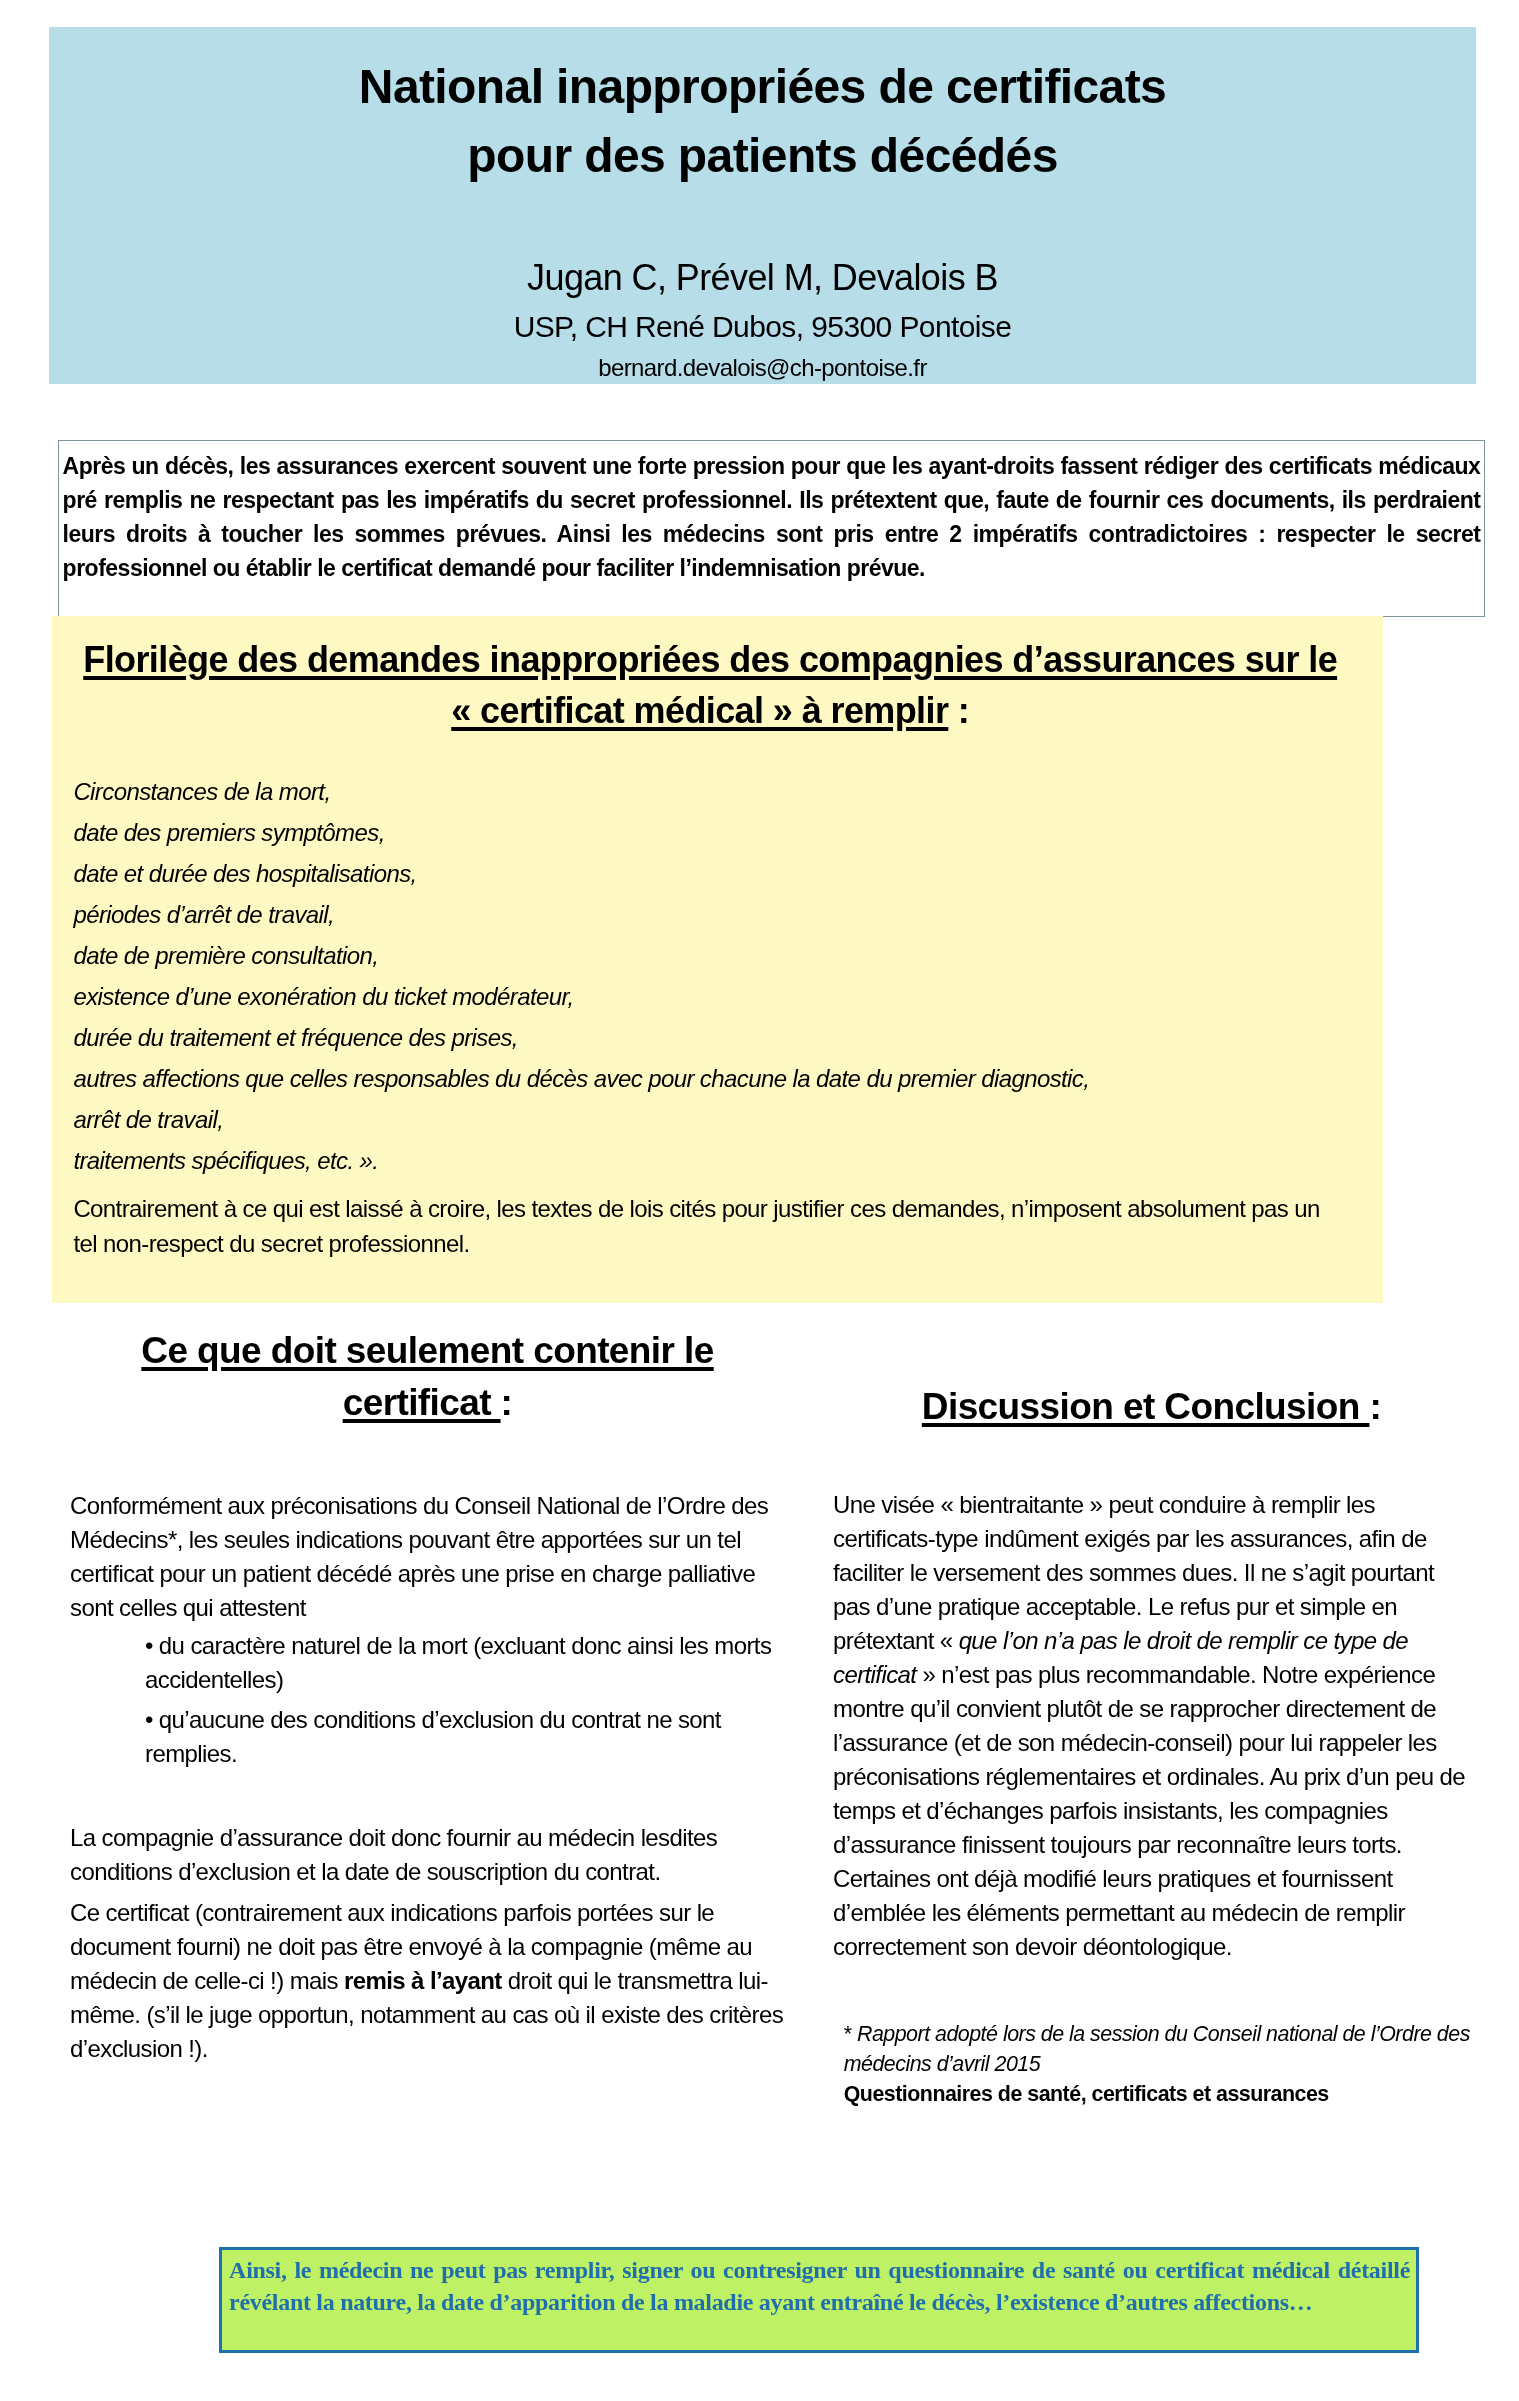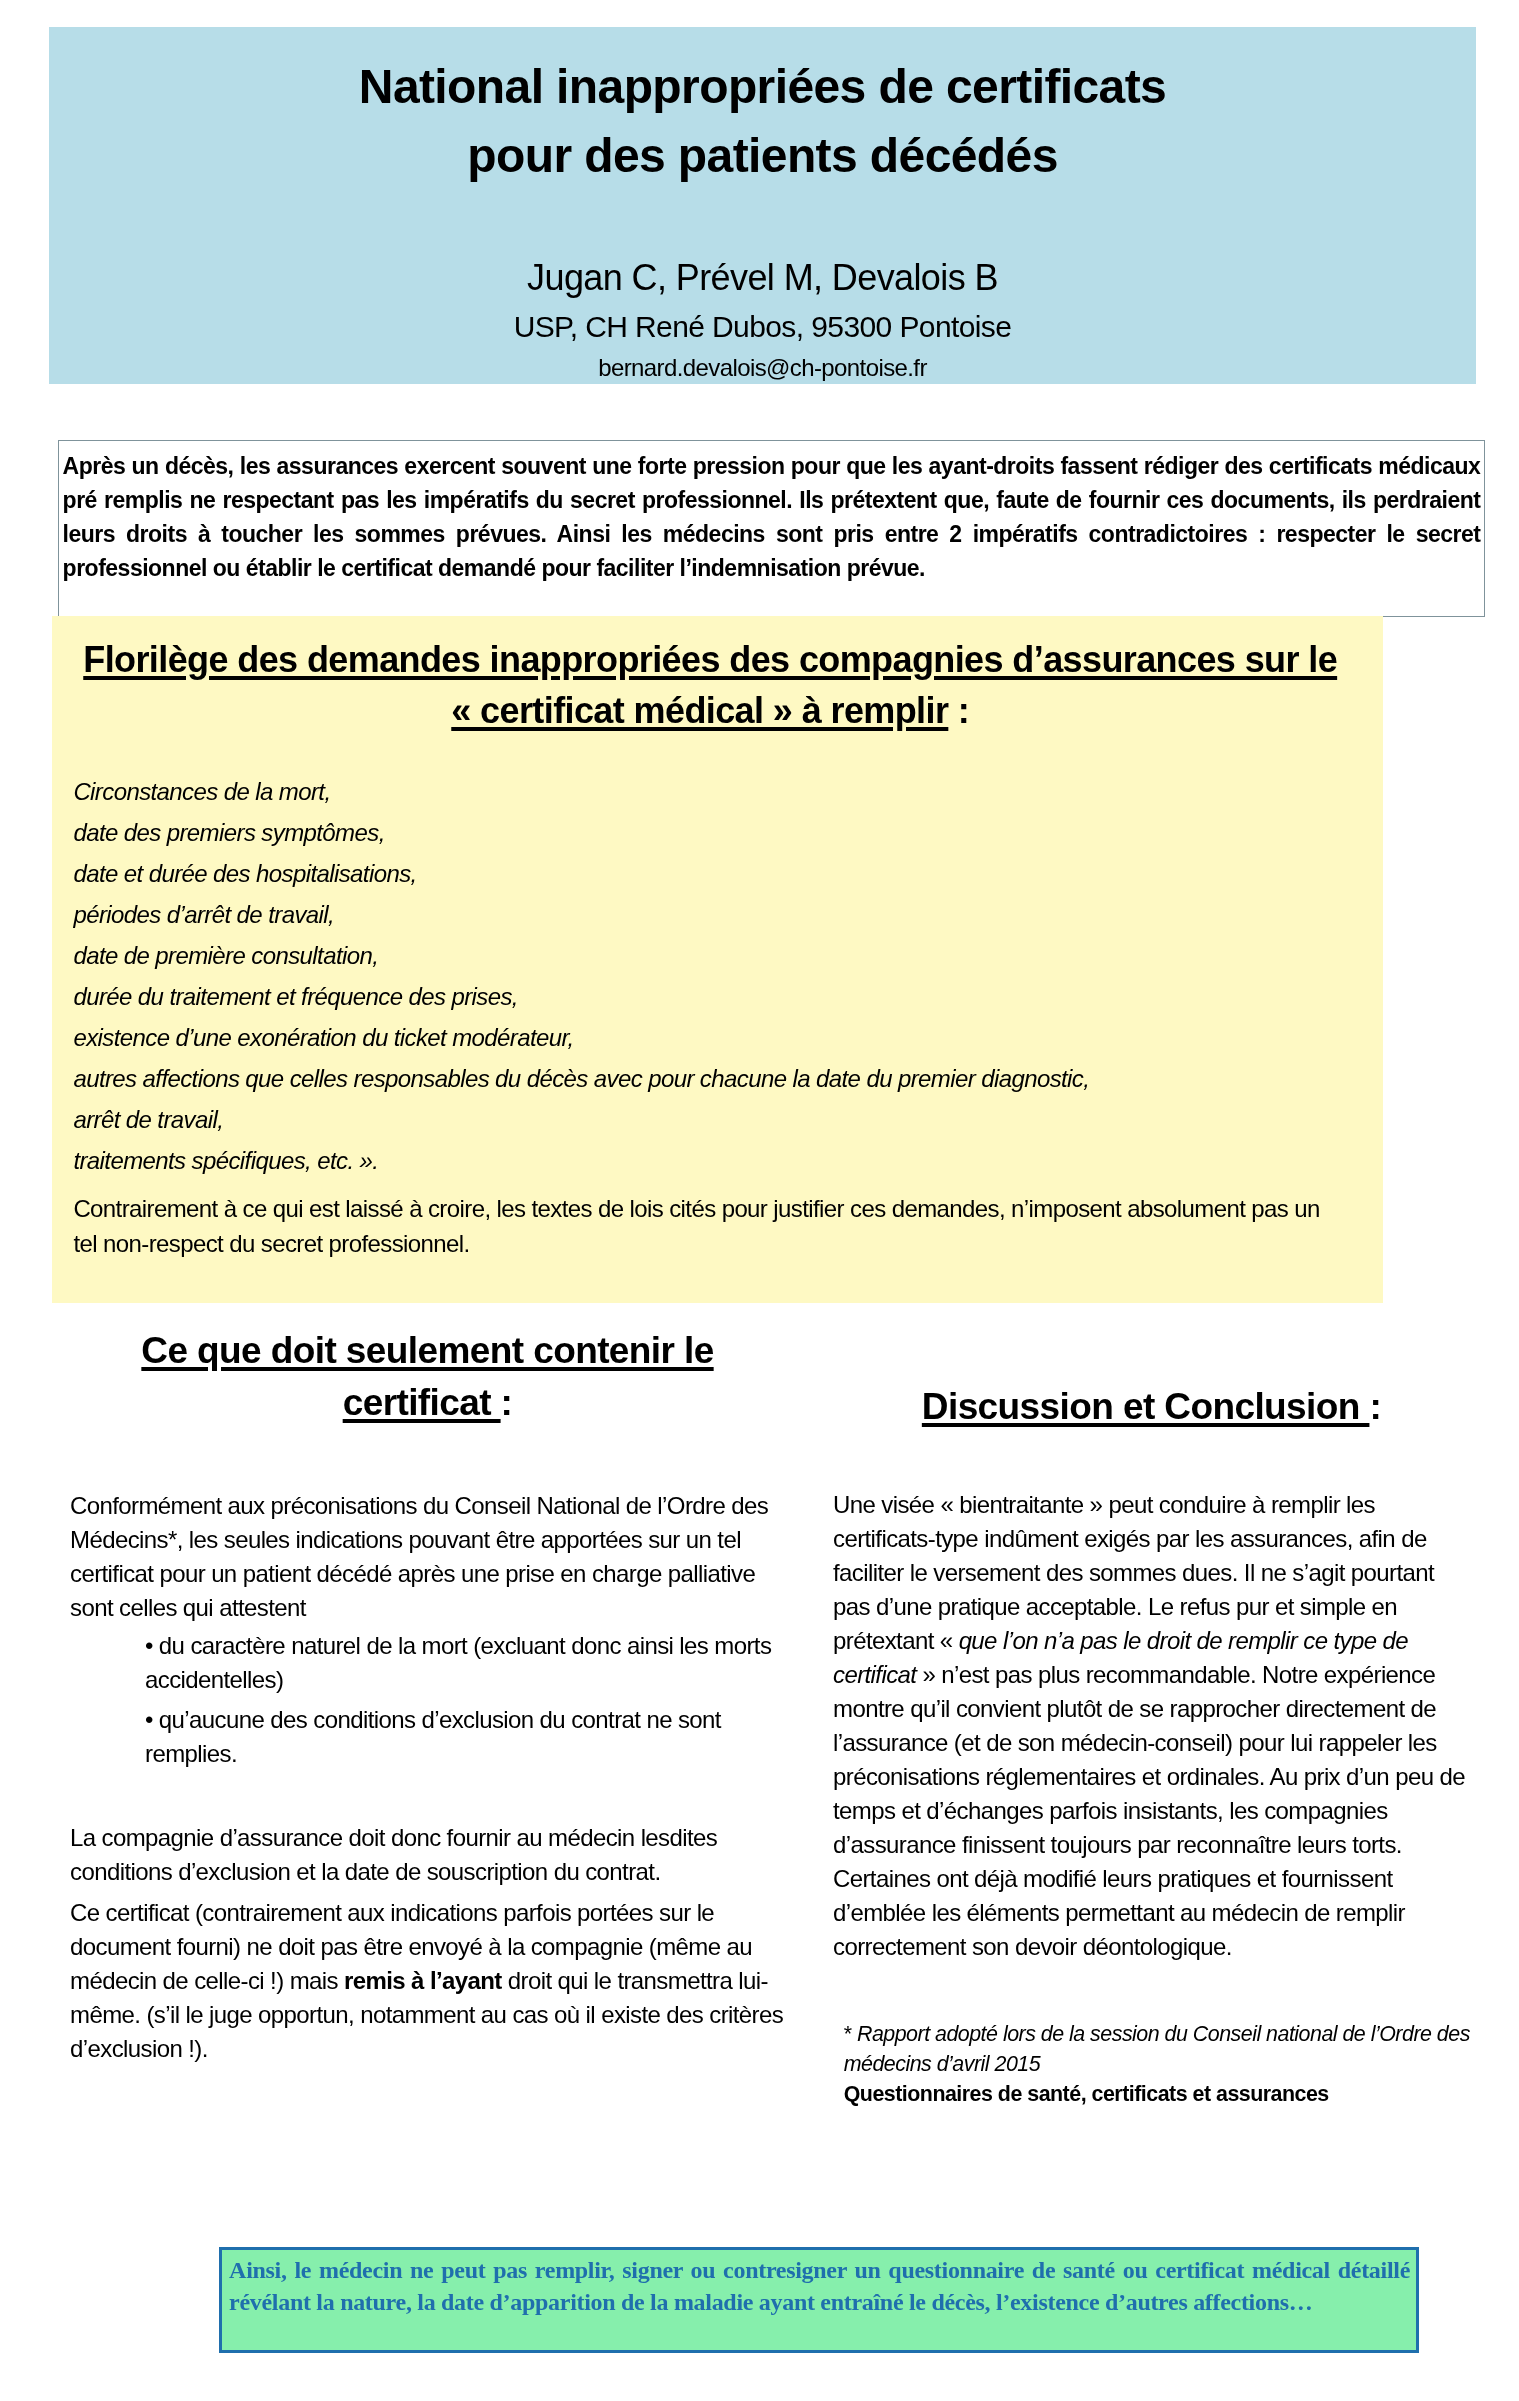--- a/index.html
+++ b/index.html
@@ -144,21 +144,21 @@
       line-height: 30px;
       letter-spacing: -0.5px;
     }
     #right-col .footnote .ref-italic { font-style: italic; }
     #right-col .footnote .ref-title { font-weight: bold; display: block; }
 
     
     #quote {
       left: 219px; top: 2247px; width: 1200px; height: 106px;
       border: 3px solid #1f6fad;
-      background: #86efac;
+      background: #bef264;
       padding: 3.6px 6px 0 7.1px;
       font-family: "Liberation Serif", "DejaVu Serif", serif;
       font-weight: bold;
       color: #1f6fad;
       font-size: 24px;
       line-height: 32px;
       text-align: justify;
       letter-spacing: -0.3px;
     }
   </style>
@@ -182,22 +182,22 @@
 <div id="florilege" class="abs">
   <div class="heading">
     <u>Florilège des demandes inappropriées des compagnies d’assurances sur le « certificat médical » à remplir</u><span> :</span>
   </div>
   <ul class="items">
     <li>Circonstances de la mort,</li>
     <li>date des premiers symptômes,</li>
     <li>date et durée des hospitalisations,</li>
     <li>périodes d’arrêt de travail,</li>
     <li>date de première consultation,</li>
+    <li>existence d’une exonération du ticket modérateur,</li>
     <li>durée du traitement et fréquence des prises,</li>
-    <li>existence d’une exonération du ticket modérateur,</li>
     <li>autres affections que celles responsables du décès avec pour chacune la date du premier diagnostic,</li>
     <li>arrêt de travail,</li>
     <li>traitements spécifiques, etc. ».</li>
   </ul>
   <div class="note">Contrairement à ce qui est laissé à croire, les textes de lois cités pour justifier ces demandes, n’imposent absolument pas un tel non-respect du secret professionnel.</div>
 </div>
 
 <div id="left-col" class="abs">
   <div class="heading">
     <u>Ce que doit seulement contenir  le certificat </u><span> :</span>

